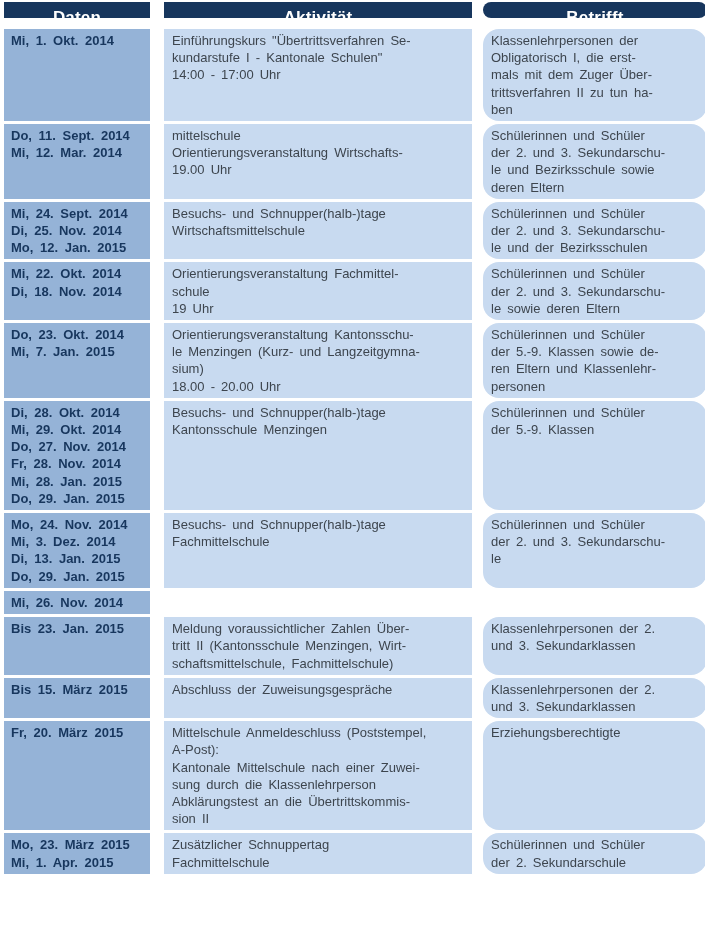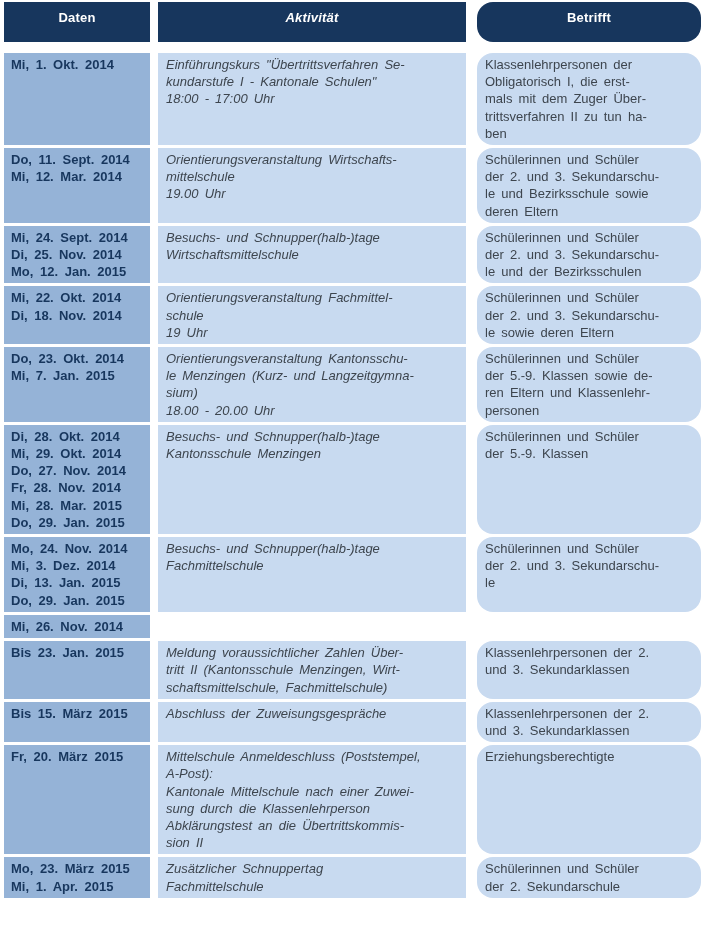--- a/index.html
+++ b/index.html
@@ -13,25 +13,25 @@
   }
   *{margin:0;padding:0;box-sizing:border-box;}
   html,body{background:var(--page-bg);}
   body{
     width:705px;height:928px;overflow:hidden;
     font-family:"Liberation Sans","DejaVu Sans",sans-serif;
   }
   .page{width:705px;padding:2px 4px 0 4px;}
   .header-row,.row{display:flex;align-items:stretch;}
   .c1{width:146px;flex:0 0 146px;}
-  .c2{width:308px;flex:0 0 308px;margin-left:8px;font-style:italic;}
+  .c2{width:308px;flex:0 0 308px;margin-left:14px;}
   .c3{width:224px;flex:0 0 224px;margin-left:11px;border-radius:16px;}
   .hcell{
     background:var(--header-bg);color:var(--header-text);
-    font-weight:bold;font-size:13px;height:40px;line-height:32px;
+    font-weight:bold;font-size:17px;height:16px;line-height:32px;
     text-align:center;letter-spacing:.2px;
   }
   .rows{margin-top:11px;}
   .row{margin-bottom:3px;}
   .cell{padding:3px 8px;font-size:13px;line-height:17.2px;}
   .date-cell{
     background:var(--date-bg);color:var(--date-text);
     font-weight:bold;word-spacing:3px;padding:3px 5px 3px 7px;
   }
   .body-cell{
@@ -50,39 +50,39 @@
     <div class="hcell c3">Betrifft</div>
   </div>
   <div class="rows" id="rows">
   <div class="row">
     <div class="cell c1 date-cell">
           <div class="line">Mi, 1. Okt. 2014</div>
         </div>
     <div class="cell c2 body-cell">
           <div class="line">Einführungskurs "Übertrittsverfahren Se-</div>
           <div class="line">kundarstufe I - Kantonale Schulen"</div>
-          <div class="line">18:00 - 17:00 Uhr</div>
+          <div class="line">14:00 - 17:00 Uhr</div>
         </div>
     <div class="cell c3 body-cell">
           <div class="line">Klassenlehrpersonen der</div>
           <div class="line">Obligatorisch I, die erst-</div>
           <div class="line">mals mit dem Zuger Über-</div>
           <div class="line">trittsverfahren II zu tun ha-</div>
           <div class="line">ben</div>
         </div>
   </div>
 
   <div class="row">
     <div class="cell c1 date-cell">
           <div class="line">Do, 11. Sept. 2014</div>
           <div class="line">Mi, 12. Mar. 2014</div>
         </div>
     <div class="cell c2 body-cell">
+          <div class="line">mittelschule</div>
           <div class="line">Orientierungsveranstaltung Wirtschafts-</div>
-          <div class="line">mittelschule</div>
           <div class="line">19.00 Uhr</div>
         </div>
     <div class="cell c3 body-cell">
           <div class="line">Schülerinnen und Schüler</div>
           <div class="line">der 2. und 3. Sekundarschu-</div>
           <div class="line">le und Bezirksschule sowie</div>
           <div class="line">deren Eltern</div>
         </div>
   </div>
 
@@ -138,21 +138,21 @@
           <div class="line">personen</div>
         </div>
   </div>
 
   <div class="row">
     <div class="cell c1 date-cell">
           <div class="line">Di, 28. Okt. 2014</div>
           <div class="line">Mi, 29. Okt. 2014</div>
           <div class="line">Do, 27. Nov. 2014</div>
           <div class="line">Fr, 28. Nov. 2014</div>
-          <div class="line">Mi, 28. Mar. 2015</div>
+          <div class="line">Mi, 28. Jan. 2015</div>
           <div class="line">Do, 29. Jan. 2015</div>
         </div>
     <div class="cell c2 body-cell">
           <div class="line">Besuchs- und Schnupper(halb-)tage</div>
           <div class="line">Kantonsschule Menzingen</div>
         </div>
     <div class="cell c3 body-cell">
           <div class="line">Schülerinnen und Schüler</div>
           <div class="line">der 5.-9. Klassen</div>
         </div>

